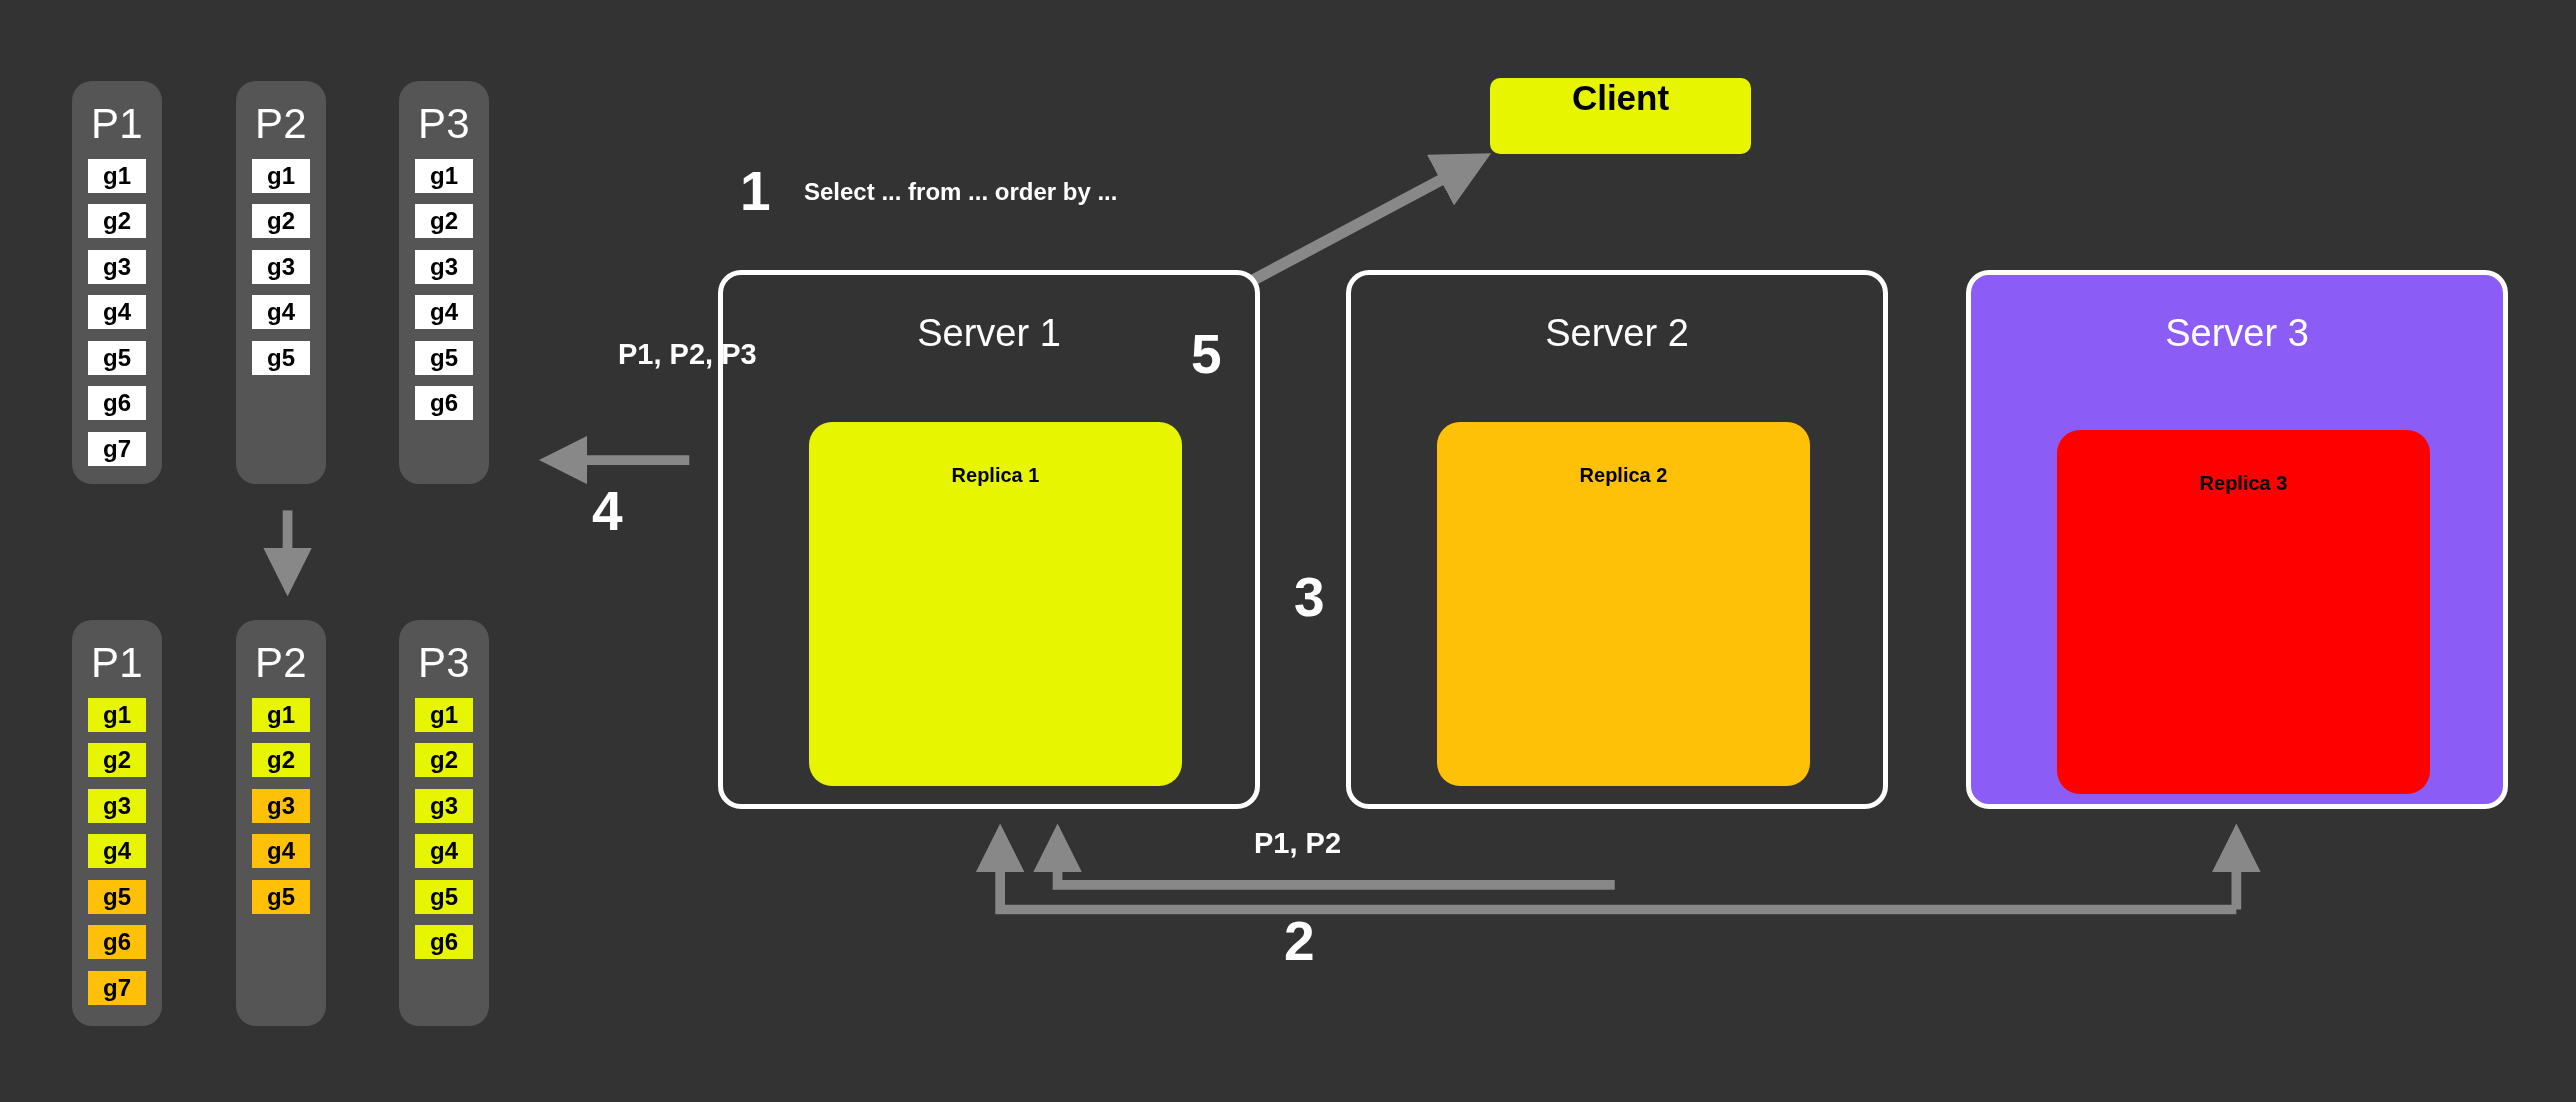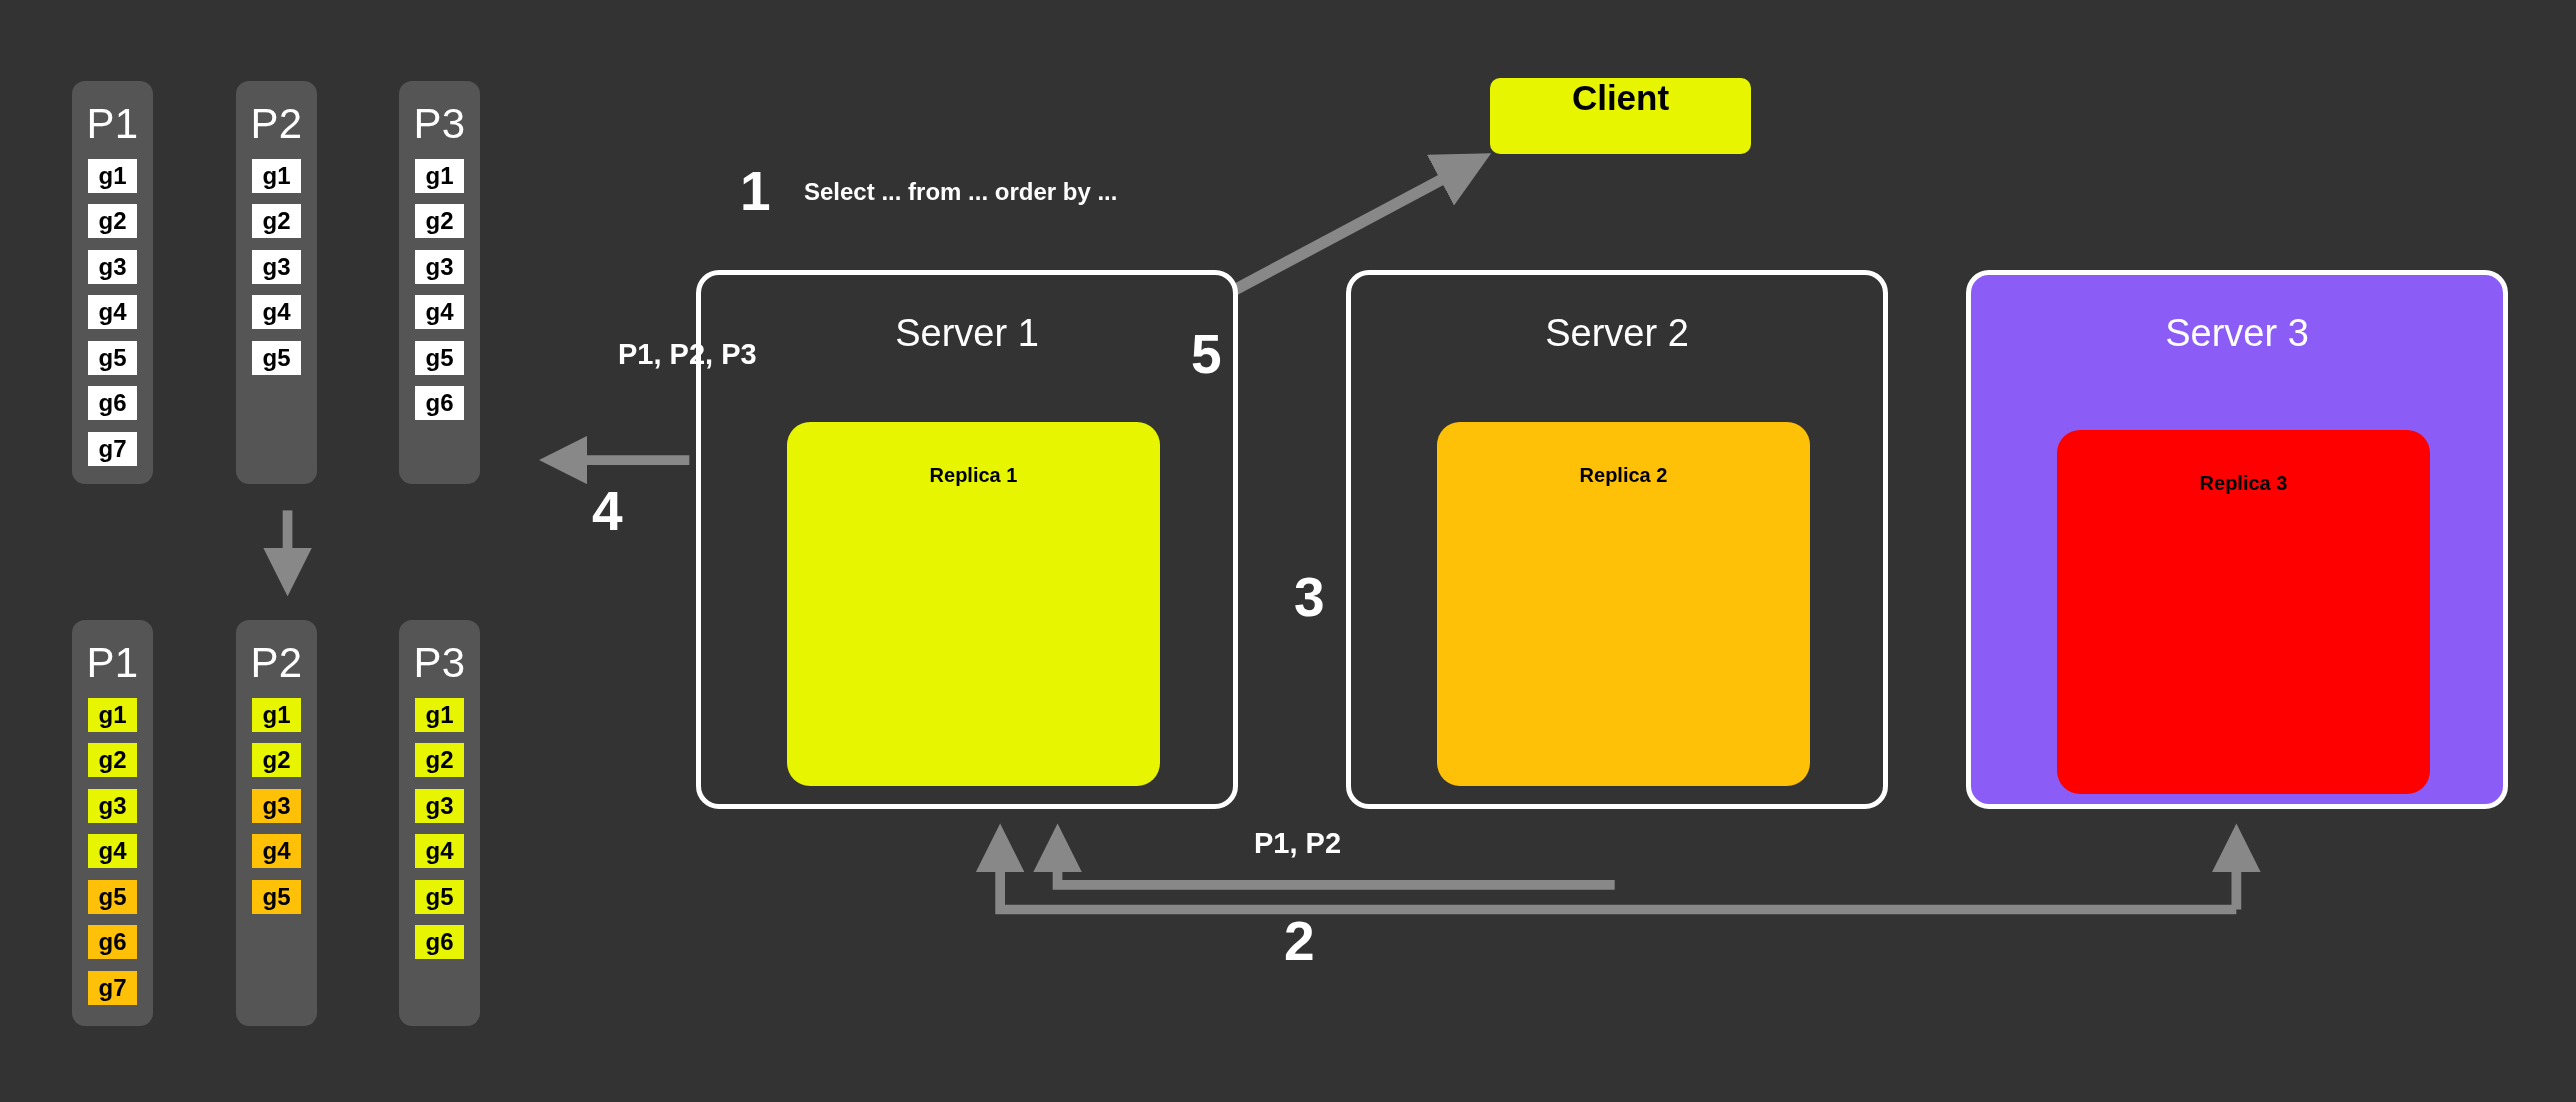--- a/index.html
+++ b/index.html
@@ -16,23 +16,23 @@
   #stage {
     position: relative;
     width: 2576px;
     height: 1102px;
     background: #333333;
   }
 
   
   .partition-col {
     position: absolute;
-    width: 81px;
+    width: 90px;
     background: #555555;
-    border-radius: 13px;
+    border-radius: 20px;
     box-sizing: border-box;
     padding: 0;
   }
   .partition-title {
     color: #ffffff;
     font-size: 42px;
     font-weight: 400;
     text-align: center;
     padding-top: 19.4px;
     padding-bottom: 10.6px;
@@ -250,21 +250,21 @@
       <div class="pitem c-yellow">g4</div>
       <div class="pitem c-yellow">g5</div>
       <div class="pitem c-yellow">g6</div>
     </div>
   </div>
 
   <div class="client-box" style="left:1490px; top:78px; width:261px; height:76px;">
     <span class="client-label">Client</span>
   </div>
 
-  <div class="server-box" style="left:696px; top:270px; width:542px; height:539px;">
+  <div class="server-box" style="left:718px; top:270px; width:542px; height:539px;">
     <div class="server-title">Server 1</div>
     <div class="replica-box" style="left:86px; top:147px; width:373px; height:364px; background:#E8F500;">
       <span class="replica-label">Replica 1</span>
     </div>
   </div>
 
   <div class="server-box" style="left:1346px; top:270px; width:542px; height:539px;padding-left:44px;">
     <div class="server-title">Server 2</div>
     <div class="replica-box" style="left:86px; top:147px; width:373px; height:364px; background:#FFC107;">
       <span class="replica-label">Replica 2</span>

